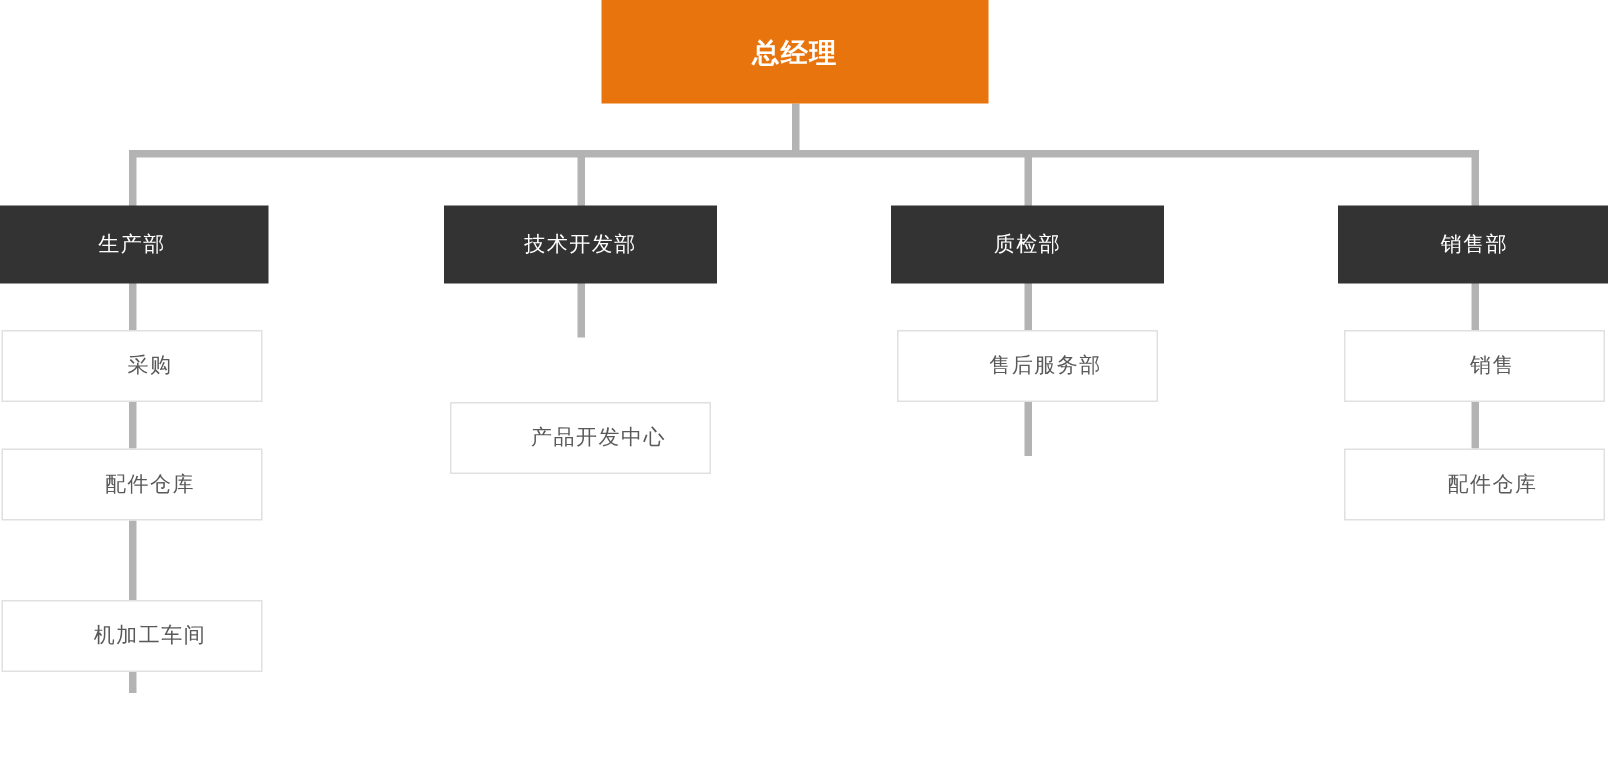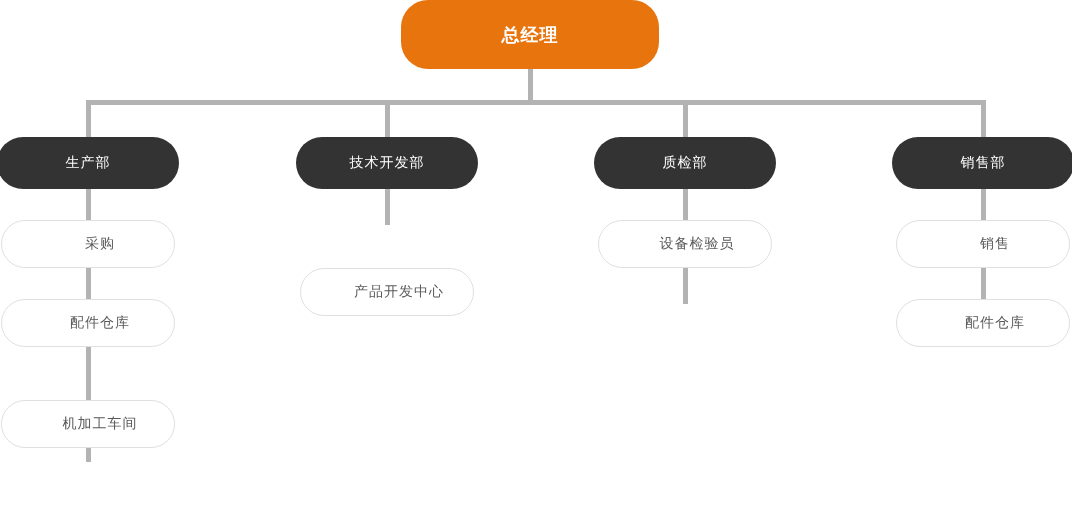--- a/index.html
+++ b/index.html
@@ -22,21 +22,20 @@
   }
   .node {
     position: absolute;
     z-index: 2;
     display: flex;
     align-items: center;
     justify-content: center;
     box-sizing: border-box;
     text-align: center;
     white-space: nowrap;
-    border-radius: 27px;
   }
   .root-node {
     left: 401px;
     top: 0;
     width: 258px;
     height: 69px;
     background: var(--root-bg, #e8740d);
     color: var(--root-text, #ffffff);
     font-size: 18px;
     font-weight: bold;
@@ -81,19 +80,19 @@
 
   <div class="node dept-node" style="left:-3px;">生产部</div>
   <div class="node child-node" style="left:1px; top:220px;">采购</div>
   <div class="node child-node" style="left:1px; top:299px;">配件仓库</div>
   <div class="node child-node" style="left:1px; top:400px;">机加工车间</div>
 
   <div class="node dept-node" style="left:296px;">技术开发部</div>
   <div class="node child-node" style="left:300px; top:220px;margin-top:48px;">产品开发中心</div>
 
   <div class="node dept-node" style="left:594px;">质检部</div>
-  <div class="node child-node" style="left:598px; top:220px;">设备检验员</div>
+  <div class="node child-node" style="left:598px; top:220px;">售后服务部</div>
 
   <div class="node dept-node" style="left:892px;">销售部</div>
   <div class="node child-node" style="left:896px; top:220px;">销售</div>
   <div class="node child-node" style="left:896px; top:299px;">配件仓库</div>
 
 </div>
 
 </body></html>

